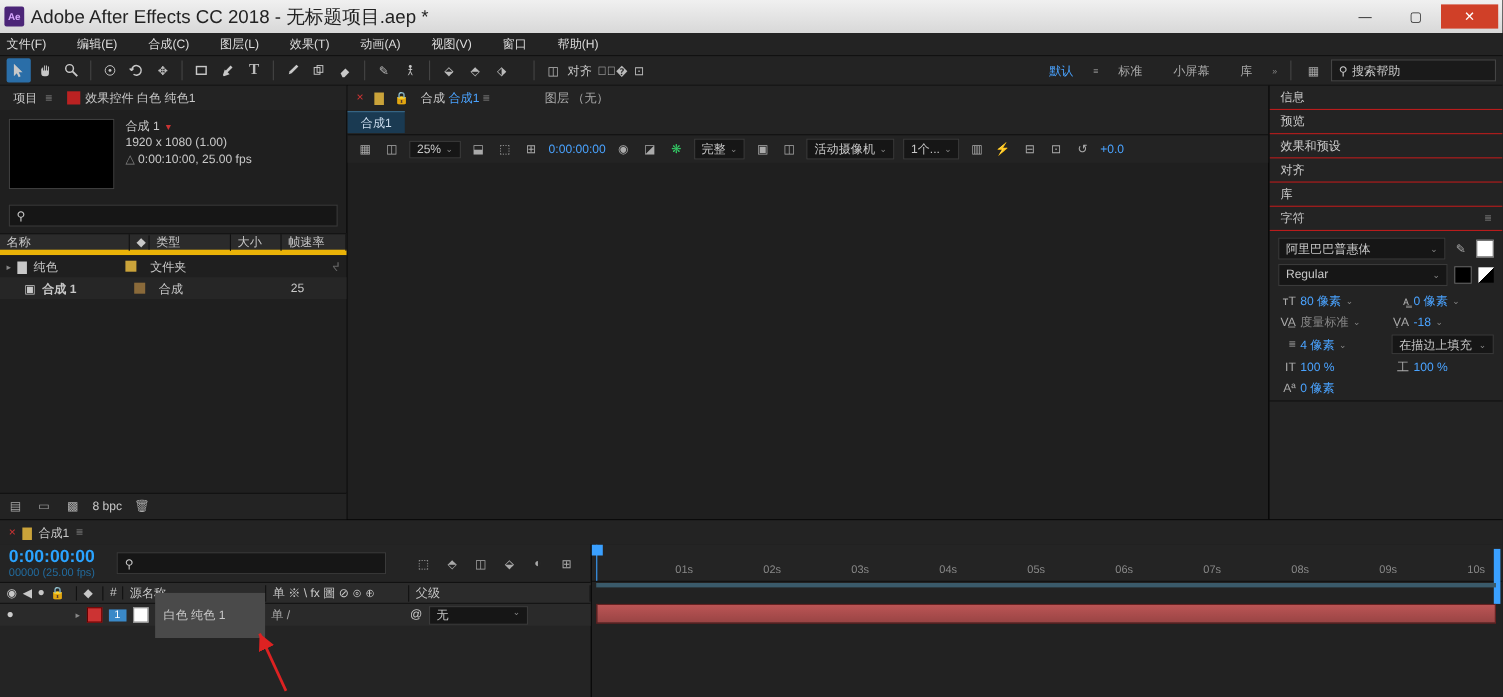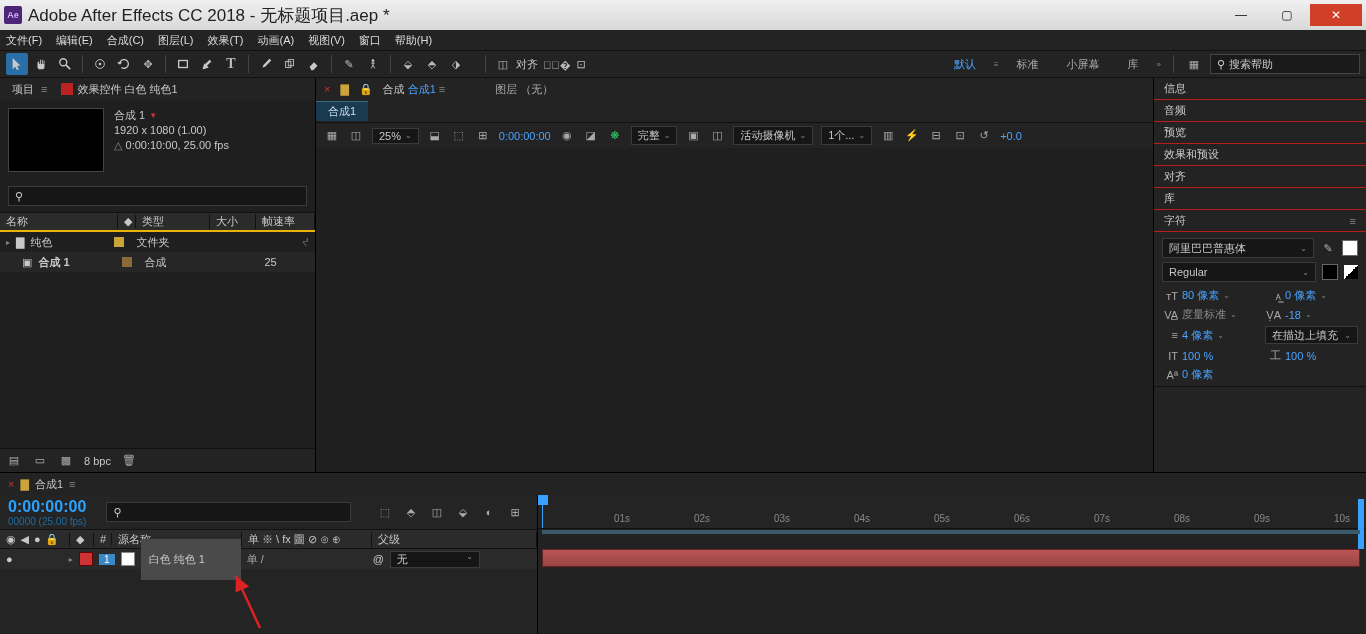--- a/index.html
+++ b/index.html
@@ -3,21 +3,21 @@
 <meta charset="utf-8">
 <style>
 *{margin:0;padding:0;box-sizing:border-box;font-family:"Microsoft YaHei",Arial,sans-serif;font-size:11px;color:#c8c8c8;user-select:none}
 body{background:#232323;width:1366px;height:634px;overflow:hidden;position:relative}
 .titlebar{height:30px;background:linear-gradient(#f0f0f0,#d8d8d8);display:flex;align-items:center;padding:0 4px;color:#222}
 .titlebar .ae-icon{width:18px;height:18px;background:#4b2577;color:#d8a8ff;display:flex;align-items:center;justify-content:center;font-size:9px;font-weight:bold;border-radius:2px;margin-right:6px}
 .titlebar .title{flex:1;color:#222;font-size:17px}
 .winbtns{display:flex}
 .winbtn{width:46px;height:22px;display:flex;align-items:center;justify-content:center;color:#222;font-size:12px}
 .winbtn.close{background:#d04028;color:#fff;width:52px}
-.menubar{height:20px;background:#232323;display:flex;align-items:center;padding:0 6px;gap:14px}
+.menubar{height:20px;background:#232323;display:flex;align-items:center;padding:0 6px;gap:28px}
 .menubar span{color:#ddd;cursor:default}
 .toolbar{height:28px;background:#232323;border-top:1px solid #111;border-bottom:1px solid #111;display:flex;align-items:center;padding:0 6px;gap:2px}
 .tool{width:22px;height:22px;display:flex;align-items:center;justify-content:center;color:#bbb;border-radius:2px}
 .tool.active{background:#2a6ea8;color:#fff}
 .tool svg{width:14px;height:14px}
 .right-tools{margin-left:auto;display:flex;align-items:center;gap:8px}
 .right-tools .wtab{padding:2px 10px;color:#aaa}
 .right-tools .wtab.active{color:#4aa3ff}
 .searchbox{background:#1a1a1a;border:1px solid #444;height:20px;width:150px;padding:0 6px;color:#888;display:flex;align-items:center;gap:4px}
 
@@ -29,21 +29,21 @@
 .ecrow{display:flex;align-items:center;gap:4px;padding:0 6px}
 .redchip{width:12px;height:12px;background:#b22}
 .proj-info{display:flex;padding:8px;gap:10px}
 .thumb{width:96px;height:64px;background:#000;border:1px solid #444}
 .proj-meta{color:#bbb;font-size:11px;line-height:15px}
 .proj-meta .cname{display:flex;align-items:center;gap:4px}
 .proj-meta .tri{color:#cc3333;font-size:8px}
 .filter{padding:6px 8px}
 .filterbox{background:#161616;border:1px solid #3a3a3a;height:20px;display:flex;align-items:center;padding:0 6px;color:#888;gap:4px}
 
-.proj-columns{height:20px;background:#2b2b2b;display:flex;align-items:center;border-top:1px solid #111;border-bottom:2px solid #eab308}
+.proj-columns{height:20px;background:#2b2b2b;display:flex;align-items:center;border-top:1px solid #111;border-bottom:5px solid #eab308}
 .pcol{padding:0 6px;border-right:1px solid #111}
 .proj-rows{flex:1;background:#1f1f1f}
 .prow{height:20px;display:flex;align-items:center;padding:0 6px;gap:6px}
 .prow.alt{background:#262626}
 .prow .tag{width:10px;height:10px}
 .prow .folder-tag{background:#caa33a}
 .prow .comp-tag{background:#8a6a3a}
 .proj-footer{height:24px;background:#232323;display:flex;align-items:center;padding:0 6px;gap:10px;border-top:1px solid #111}
 
 .viewer{flex:1;background:#1f1f1f;display:flex;flex-direction:column;border-right:1px solid #000;position:relative}
@@ -331,21 +331,20 @@
       <span class="ico">⚡</span>
       <span class="ico">⊟</span>
       <span class="ico">⊡</span>
       <span class="ico">↺</span>
       <span class="tc">+0.0</span>
     </div>
   </div>
 
   <div class="side-panels">
     <div class="side-row">信息</div>
-    <div class="side-row">音频</div>
     <div class="side-row">预览</div>
     <div class="side-row">效果和预设</div>
     <div class="side-row">对齐</div>
     <div class="side-row">库</div>
     <div class="side-row" style="justify-content:space-between">
         <span>字符</span>
         <span class="hamb" style="color:#888">≡</span>
       </div>
     <div class="char-panel">
       <div class="char-row">

